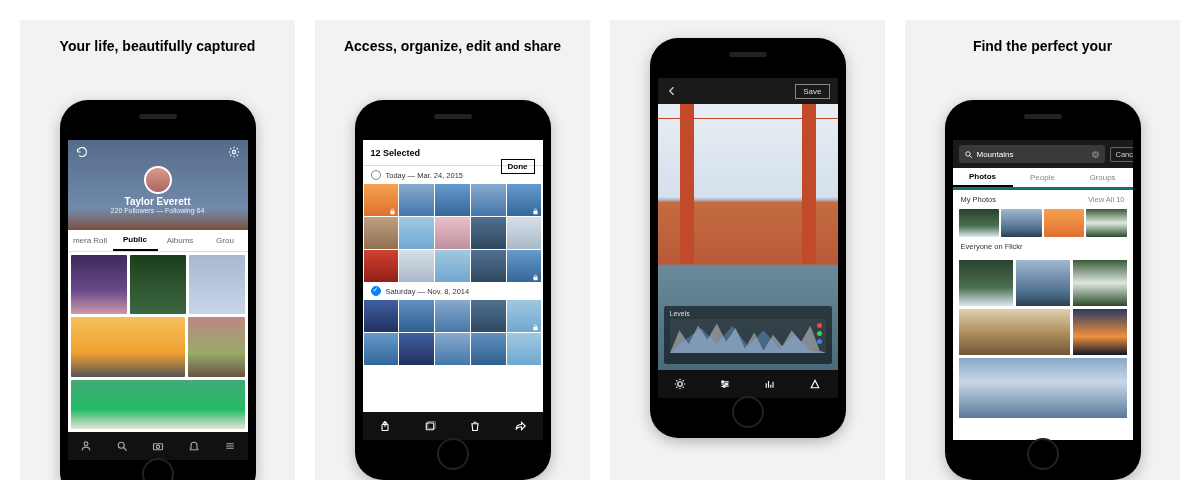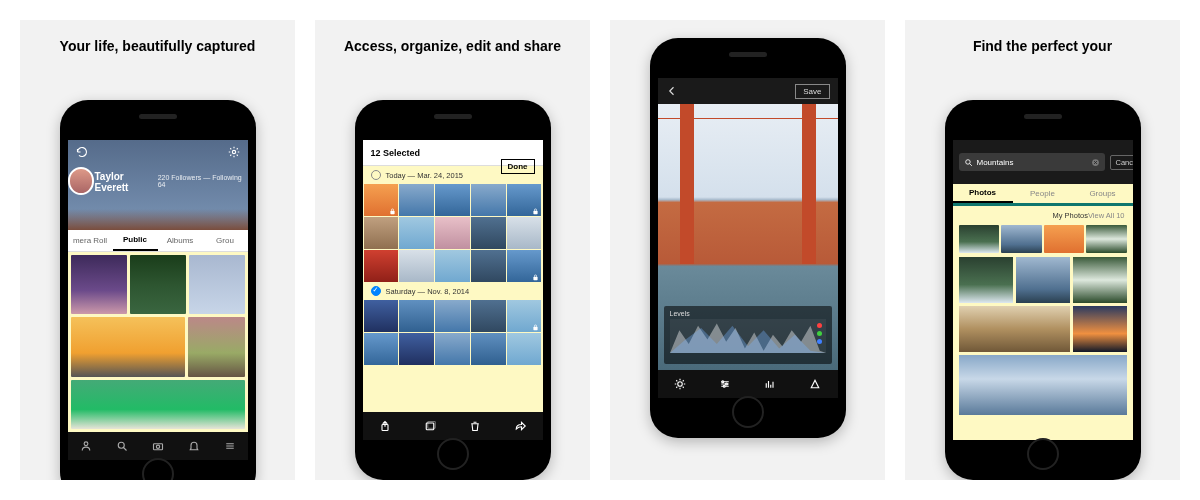--- a/index.html
+++ b/index.html
@@ -47,34 +47,34 @@
   width: 38px; height: 5px; background:#222; border-radius: 3px;
 }
 .phone::after {
   content: "";
   position: absolute;
   bottom: 10px; left: 50%; transform: translateX(-50%);
   width: 28px; height: 28px; border: 2px solid #222; border-radius: 50%;
 }
 .screen {
   width: 100%; height: 100%;
-  background: #fef9c3;
+  background: #ffffff;
   overflow: hidden;
   position: relative;
   font-size: 9px;
   display: flex; flex-direction: column;
 }
 
 .hero {
   height: 90px;
   background: linear-gradient(#556b8a,#7a94b5);
   position: relative;
   color:#fff;
-  display:flex; flex-direction:row; align-items:center; justify-content:flex-end;
-  padding-bottom:8px;
+  display:flex; flex-direction:column; align-items:center; justify-content:flex-end;
+  padding-bottom:16px;
 }
 .hero .bridge {
   position:absolute; left:0; bottom:0; width:100%; height:30px;
   background: linear-gradient(to top,#7a4d3d,transparent 70%);
 }
 .avatar {
   width:28px; height:28px; border-radius:50%;
   background: linear-gradient(#d98,#a66);
   border:2px solid #fff;
   z-index:2;
@@ -150,28 +150,28 @@
   position:absolute;left:6px;right:6px;bottom:6px;height:58px;
   background:rgba(0,0,0,0.55);color:#ddd;padding:4px 6px;border-radius:2px;
 }
 .levels-label{font-size:7px;margin-bottom:2px;}
 .histo{height:34px;position:relative;background:rgba(255,255,255,0.06);}
 .histo svg{width:100%;height:100%;}
 .dots3{position:absolute;right:4px;top:4px;display:flex;flex-direction:column;gap:3px;}
 .dots3 span{width:5px;height:5px;border-radius:50%;}
 .edit-bottom{height:28px;background:#111;display:flex;justify-content:space-around;align-items:center;}
 
-.search-top{height:44px;background:#1a1a1a;display:flex;align-items:center;padding:0 6px;gap:5px;}
+.search-top{height:28px;background:#1a1a1a;display:flex;align-items:center;padding:0 6px;gap:5px;}
 .searchbox{flex:1;height:18px;background:#3a3a3a;border-radius:3px;display:flex;align-items:center;padding:0 5px;gap:4px;color:#ccc;}
 .searchbox input{background:none;border:none;flex:1;color:#fff;font-size:8px;outline:none;}
 .cancel-btn{border:1px solid #666;color:#ccc;padding:2px 5px;font-size:7.5px;border-radius:2px;}
 .tabs4{display:flex;height:22px;border-bottom:3px solid #0f766e;font-size:8px;color:#888;align-items:center;}
 .tabs4>div{flex:1;text-align:center;}
 .tabs4 .active{color:#000;font-weight:700;border-bottom:2px solid #000;height:100%;display:flex;align-items:center;justify-content:center;}
-.sec-hdr{display:flex;justify-content:flex-end;padding:5px 8px;font-size:7.5px;color:#333;}
+.sec-hdr{display:flex;justify-content:space-between;padding:5px 8px;font-size:7.5px;color:#333;}
 .sec-hdr .view{color:#888;}
 .photorow{display:flex;gap:2px;padding:0 6px;}
 .photorow>div{flex:1;height:28px;border-radius:1px;}
 .mosaic{flex:1;padding:4px 6px;display:grid;grid-template-columns:1fr 1fr 1fr;grid-template-rows:46px 46px 60px;gap:3px;}
 .mosaic .big{grid-column:1/4;}
 .m-a{background:linear-gradient(#2a4030,#4a7050 60%,#dde8f0);}
 .m-b{background:linear-gradient(#a0b8d0,#507090 70%,#2a4050);}
 .m-c{background:linear-gradient(#3a5a3a,#dde8dd 50%,#2a4a2a);}
 .m-d{background:linear-gradient(#e0d0b0,#b09060,#705838);}
 .m-e{background:linear-gradient(#2a3a60,#f09040 60%,#101828);}
@@ -416,20 +416,23 @@
       <div class="sec-hdr">
         <span>My Photos</span>
         <span class="view">View All 10</span>
       </div>
       <div class="photorow">
         <div class="m-a"></div>
         <div class="m-b"></div>
         <div class="th-a"></div>
         <div class="m-c"></div>
       </div>
+      <div class="sec-hdr">
+        <span>Everyone on Flickr</span>
+      </div>
       <div class="mosaic">
         <div class="m-a"></div>
         <div class="m-b"></div>
         <div class="m-c"></div>
         <div class="m-d" style="grid-column:1/3"></div>
         <div class="m-e"></div>
         <div class="m-f big"></div>
       </div>
     </div>
   </div>

